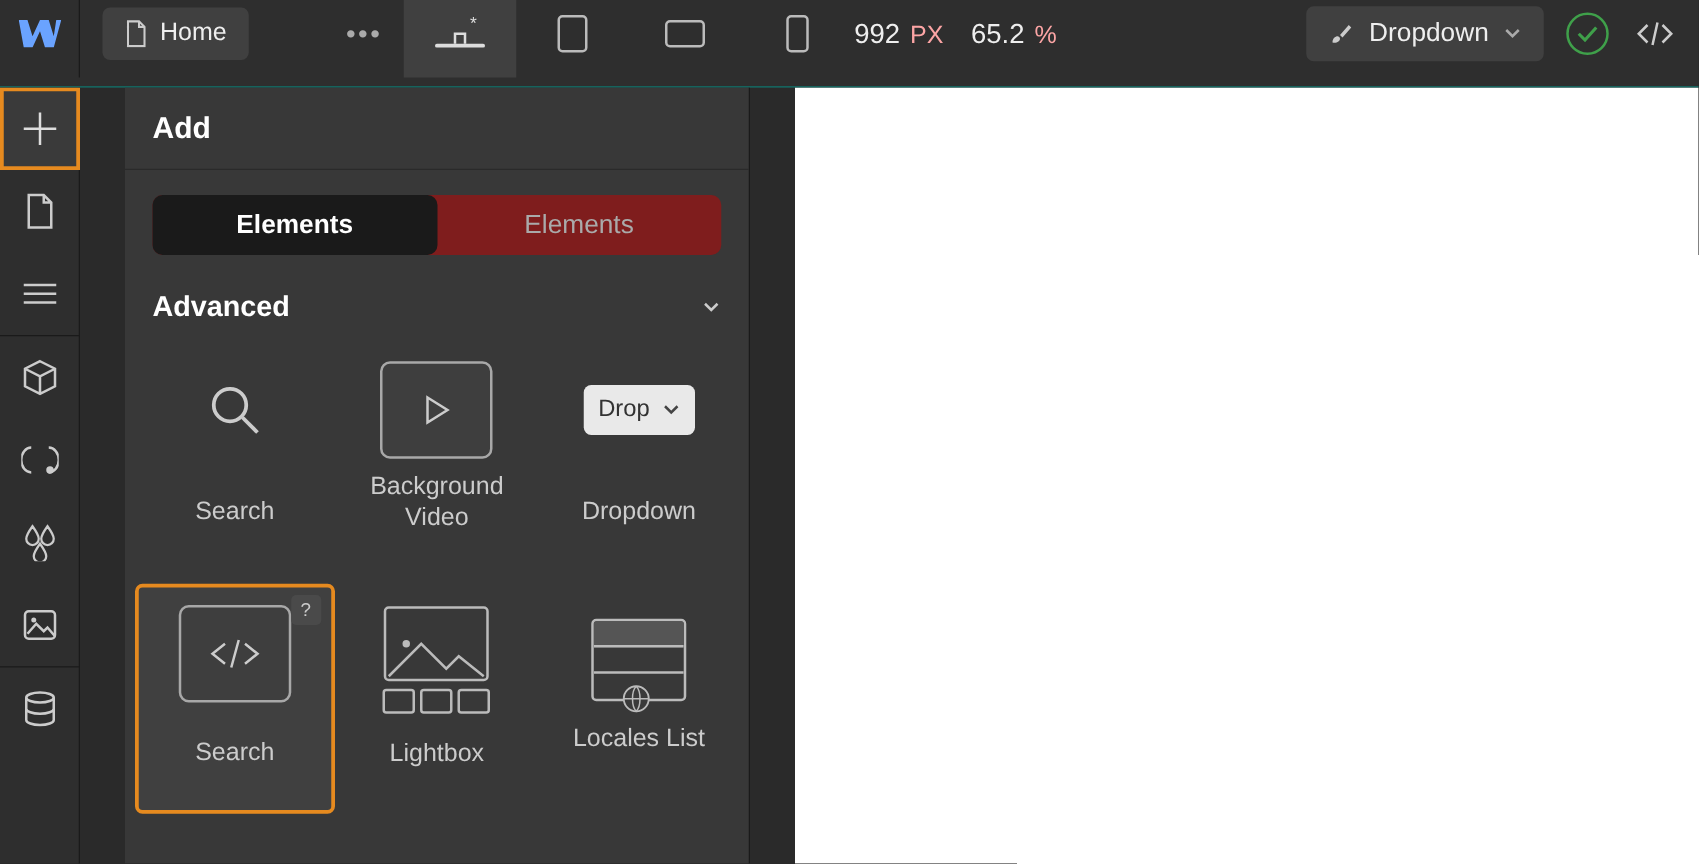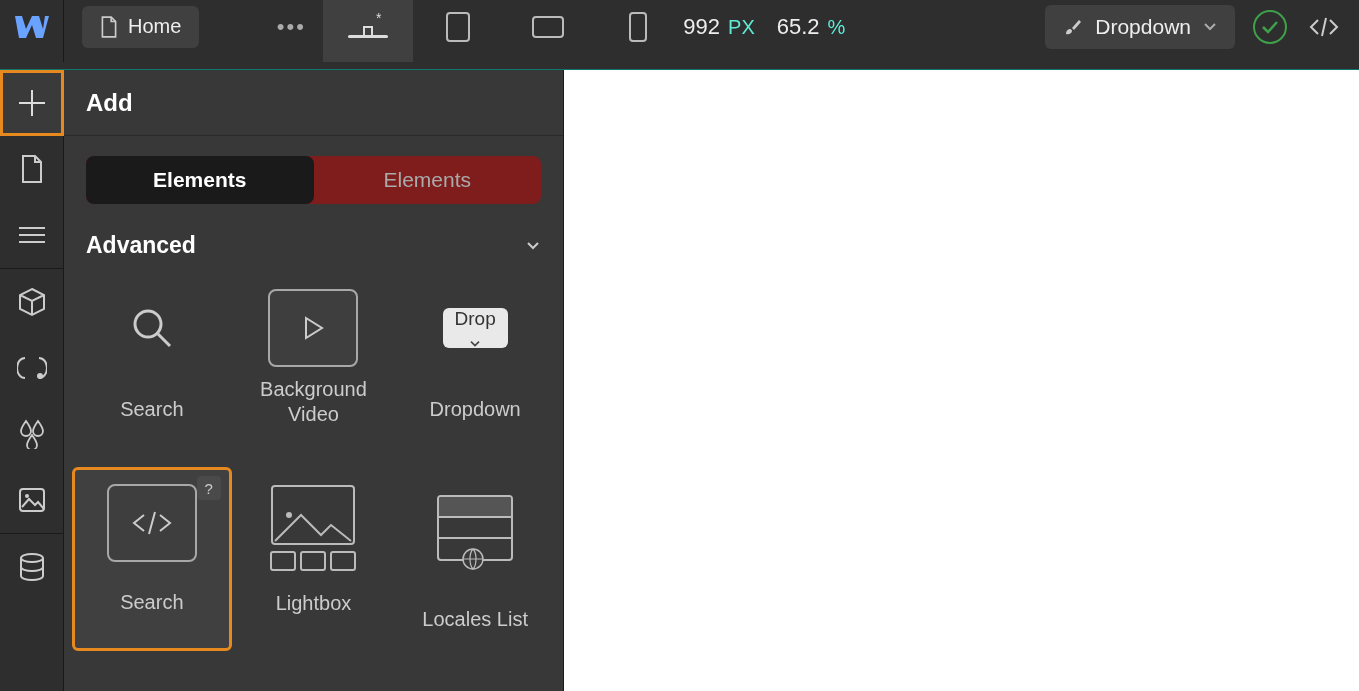--- a/index.html
+++ b/index.html
@@ -51,40 +51,40 @@
   .bp {
     width: 90px; height: 70px;
     display:flex;align-items:center;justify-content:center;
     color:#aaa;
   }
   .bp.active { background:#404040; }
   .size-info {
     display:flex; align-items:baseline; gap:8px;
     font-size:22px; color:#eee;
   }
-  .size-info .unit { color:#5eead4; font-size:20px; }
+  .size-info .unit { color:#fca5a5; font-size:20px; }
   .spacer { flex:1; }
   .mode-btn {
     background:#404040;
     border-radius:6px;
     height:44px;
     padding:0 18px;
     display:flex; align-items:center; gap:12px;
     font-size:21px; color:#eee;
     margin-right:18px;
   }
   .status-check {
     width:34px;height:34px;border:2px solid #3fa04a;border-radius:50%;
     display:flex;align-items:center;justify-content:center;color:#3fa04a;
     margin-right:22px;
   }
   .code-btn { color:#ccc; margin-right:8px; }
 
   
-  .main { flex:1; display:flex; overflow:hidden; }
+  .main { flex:1; display:flex; overflow:hidden;gap:36px; }
 
   
   .rail {
     width:64px; background:#2e2e2e; border-right:1px solid #1a1a1a;
     display:flex; flex-direction:column; align-items:center;
     padding-top:0;
   }
   .rail-item {
     width:64px; height:66px;
     display:flex;align-items:center;justify-content:center;
@@ -162,21 +162,20 @@
   .el .label.two { margin-top:10px; }
 
   
   .canvas { flex:1; background:#fff; }
 
   .drop-pill {
     background:#e9e9e9; color:#333; border-radius:6px;
     height:40px; padding:0 12px;
     display:flex;align-items:center;gap:10px;
     font-size:19px;
-    flex-direction:column;
   }
   svg { display:block; }
 </style>
 </head>
 <body>
 
 <div class="topbar">
   <div class="logo">
     <svg width="34" height="22" viewBox="0 0 34 22">
       <path d="M0 0 L7 0 L11 13 L17 0 L24 0 L28 13 L30 0 L34 0 L28 22 L21 22 L17 9 L11 22 L4 22 Z" fill="#6aa3ff"></path>
@@ -381,20 +380,20 @@
         <div style="height:94px;display:flex;align-items:center;justify-content:center;position:relative;">
           <div style="width:76px;height:66px;border:2px solid #bbb;border-radius:4px;overflow:hidden;">
             <div style="height:21px;border-bottom:2px solid #bbb;background:#555;"></div>
             <div style="height:21px;border-bottom:2px solid #bbb;"></div>
           </div>
           <svg width="24" height="24" viewBox="0 0 24 24" style="position:absolute;right:28px;bottom:4px;">
             <circle cx="12" cy="12" r="10" fill="#3a3a3a" stroke="#bbb" stroke-width="1.5"></circle>
             <path d="M2 12 H22 M12 2 C8 6 8 18 12 22 C16 18 16 6 12 2" fill="none" stroke="#bbb" stroke-width="1.2"></path>
           </svg>
         </div>
-        <div class="label" style="margin-top:32px">Locales List</div>
+        <div class="label" style="margin-top:4px">Locales List</div>
       </div>
 
     </div>
   </div>
 
   <div class="canvas"></div>
 </div>
 
 </body></html>

